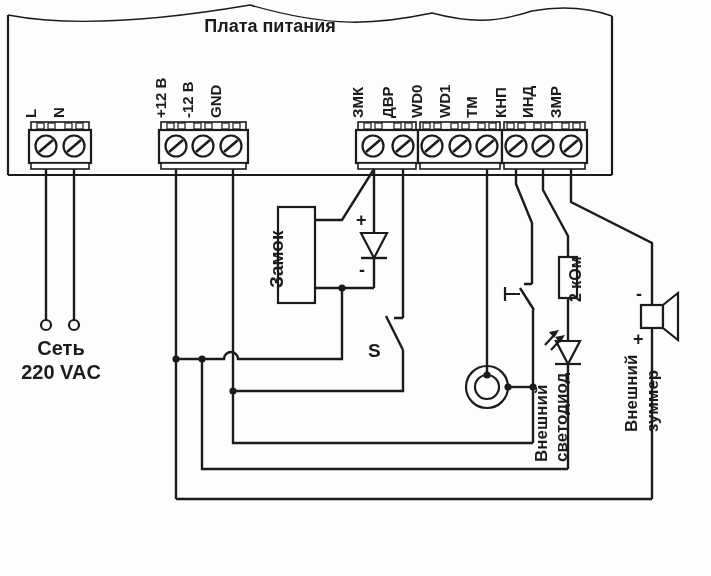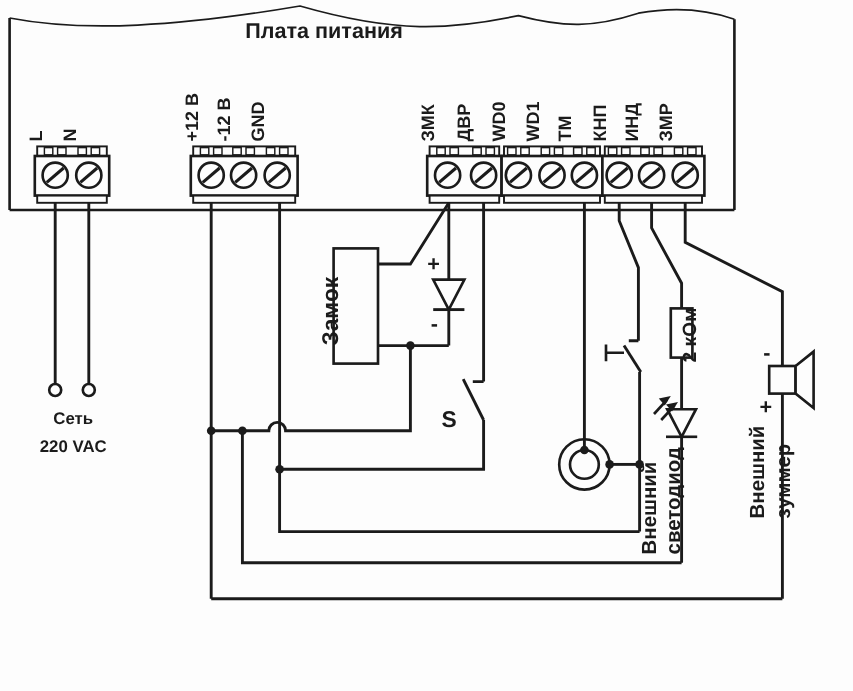--- a/index.html
+++ b/index.html
@@ -212,21 +212,21 @@
   <div class="vlabel term" style="left:223px; top:103px;">GND</div>
   <div class="vlabel term" style="left:365px; top:103px;">ЗМК</div>
   <div class="vlabel term" style="left:395px; top:103px;">ДВР</div>
   <div class="vlabel term" style="left:424px; top:103px;">WD0</div>
   <div class="vlabel term" style="left:452px; top:103px;">WD1</div>
   <div class="vlabel term" style="left:479px; top:103px;">ТМ</div>
   <div class="vlabel term" style="left:508px; top:103px;">КНП</div>
   <div class="vlabel term" style="left:535px; top:103px;">ИНД</div>
   <div class="vlabel term" style="left:563px; top:103px;">ЗМР</div>
 
-  <div class="lbl bold center pre" style="left:11px; top:336px; width:100px; font-size:14px; line-height:24px;">Сеть
+  <div class="lbl bold center pre" style="left:11px; top:336px; width:100px; font-size:20px; line-height:24px;">Сеть
 220 VAC</div>
 
   <div class="vlabel" style="left:286px; top:269px; font-size:19px;">Замок</div>
 
   <div class="lbl sign" style="left:356px; top:211px;">+</div>
   <div class="lbl sign" style="left:359px; top:261px;">-</div>
 
   <div class="lbl bold" style="left:368px; top:341px; font-size:19px;">S</div>
 
   <div class="vlabel" style="left:584px; top:286px; font-size:16px;">2 кОм</div>

